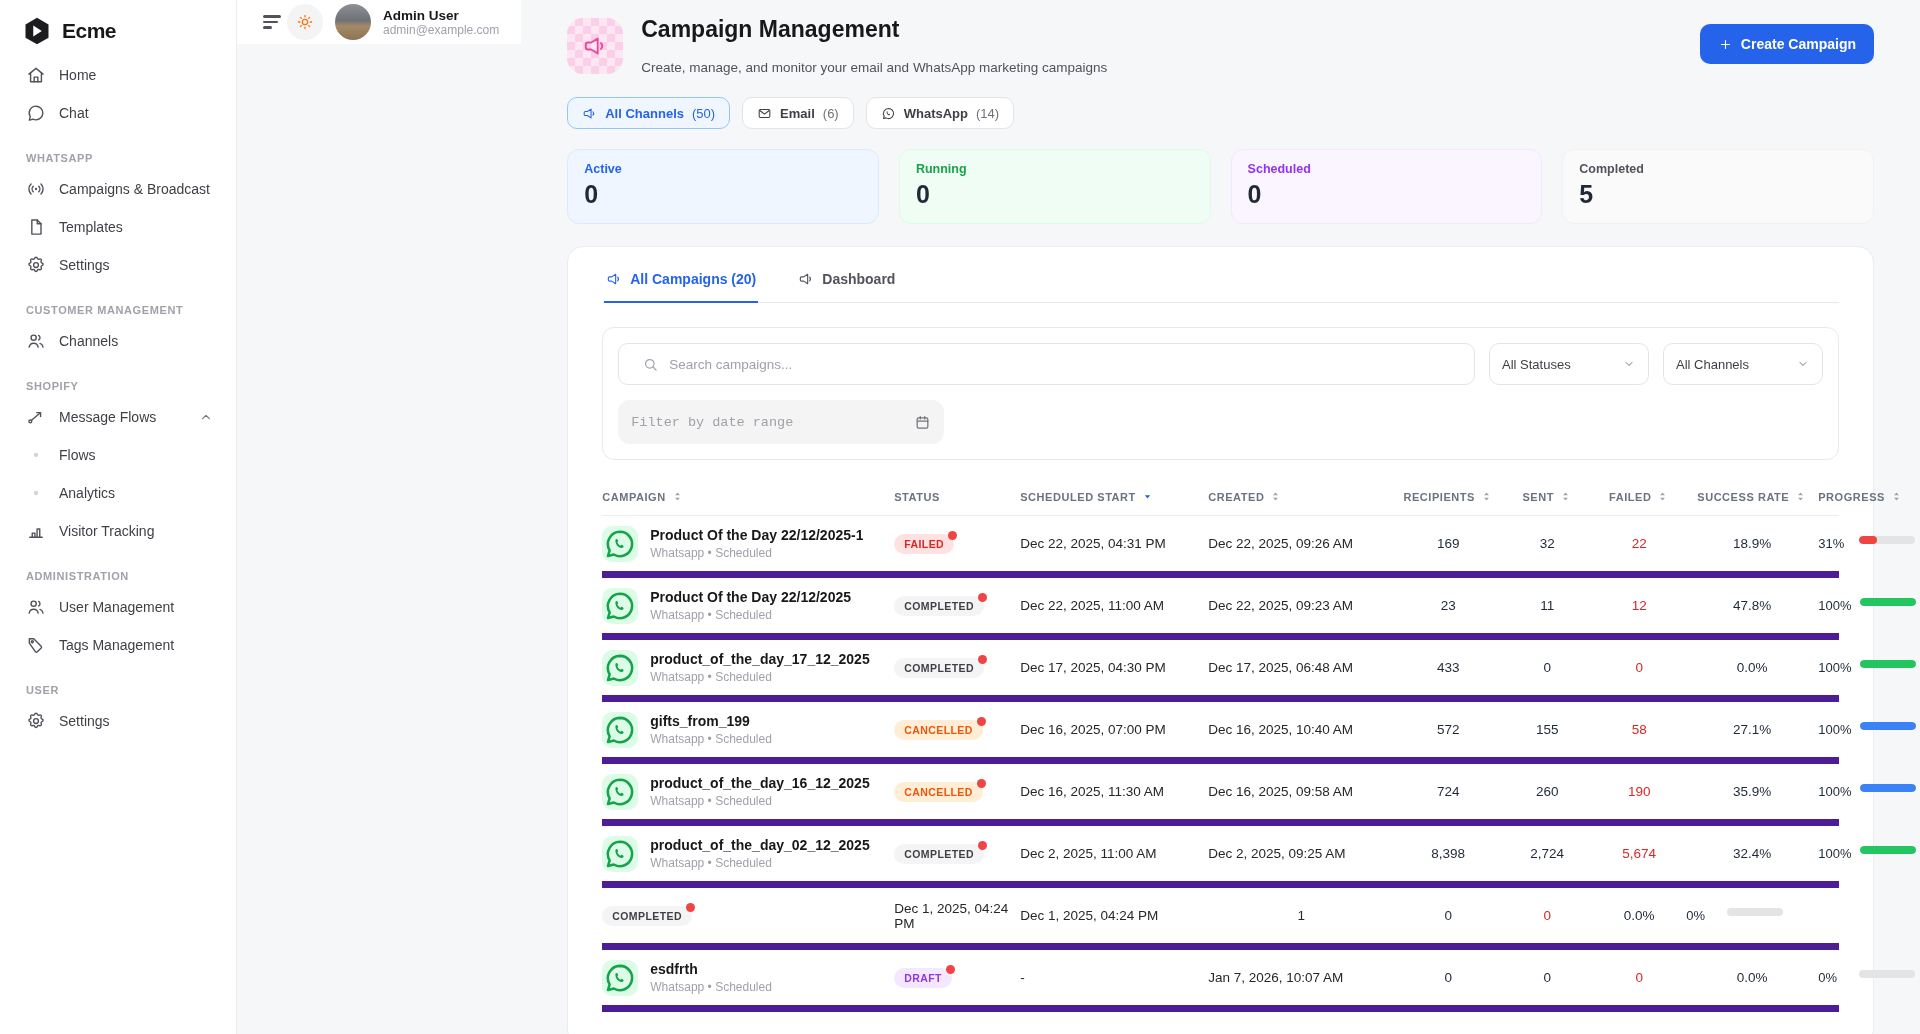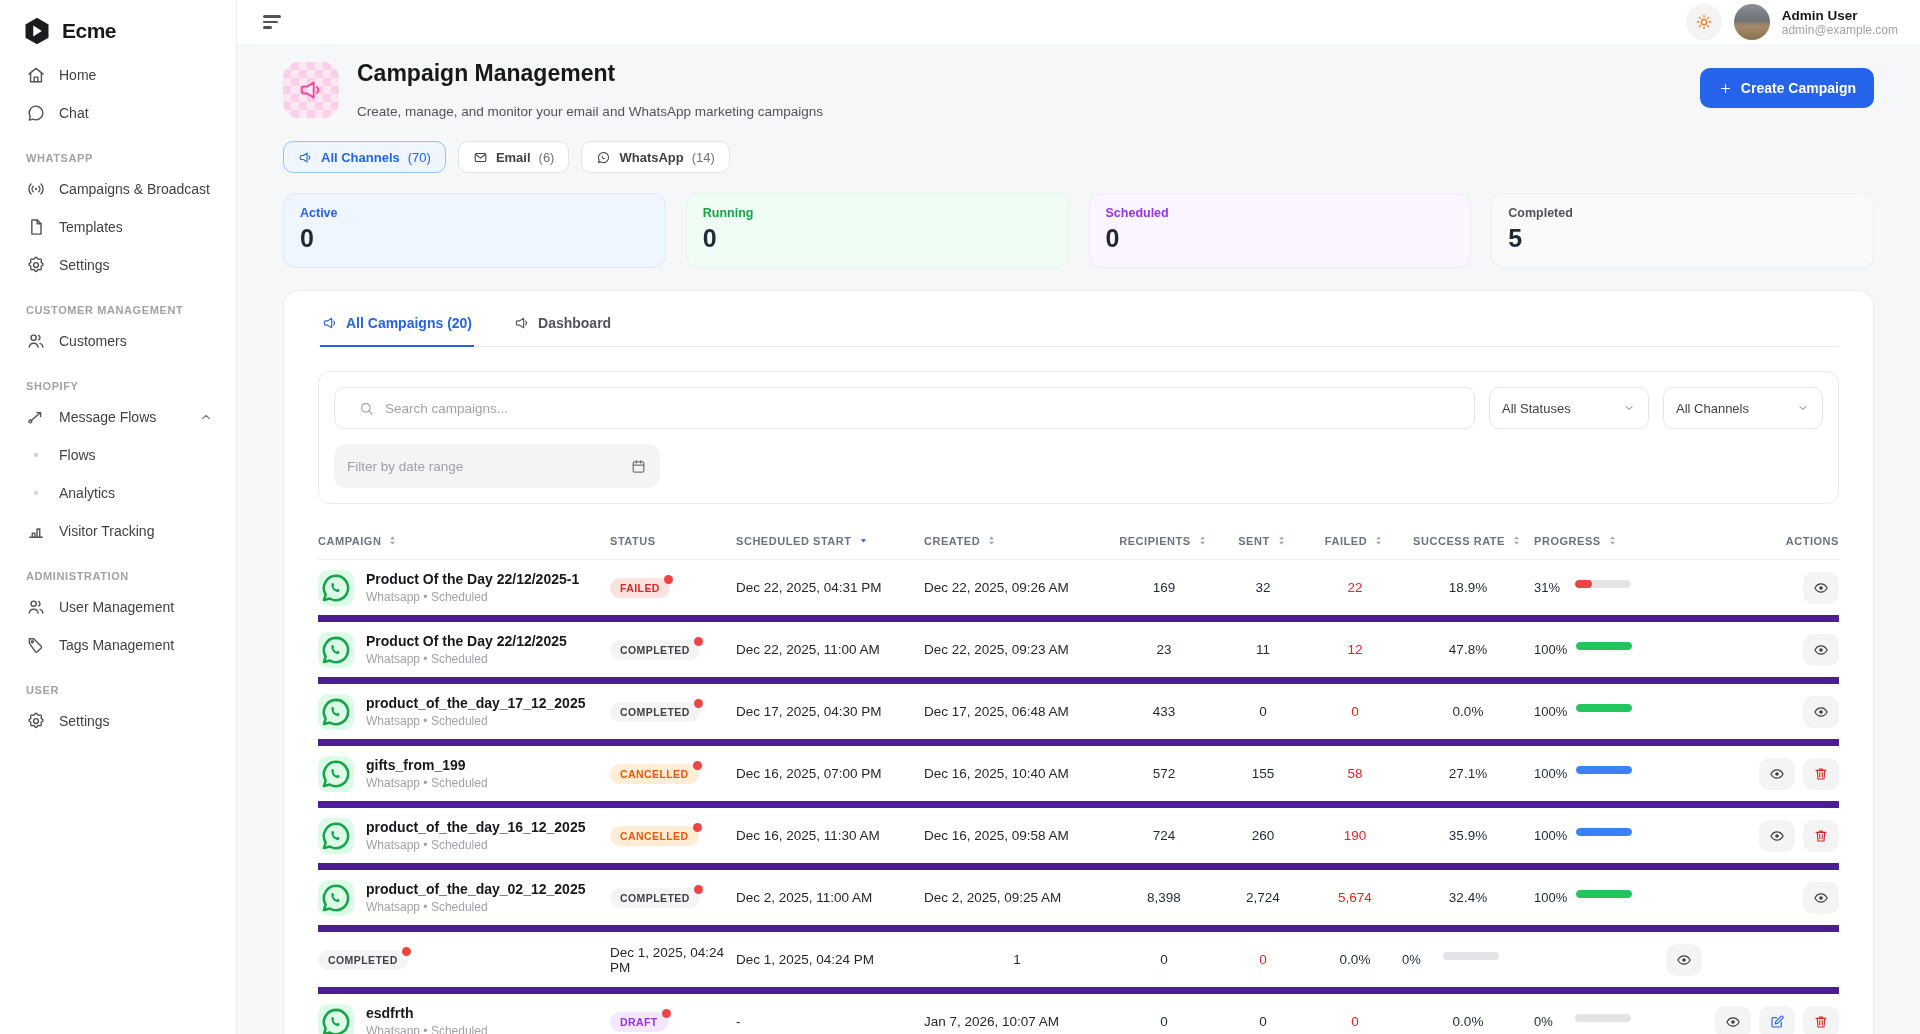--- a/index.html
+++ b/index.html
@@ -16,21 +16,21 @@
   .logo-mark { width:30px; height:30px; }
   .logo-text { font-size:21px; font-weight:800; letter-spacing:-0.5px; color:#18181b; }
   .nav-section-label { font-size:11px; font-weight:700; letter-spacing:0.6px; color:#a1a1aa; margin:20px 0 6px 6px; }
   .nav-item { display:flex; align-items:center; gap:13px; padding:9px 6px; border-radius:8px; cursor:pointer; }
   .nav-item .icn { width:20px; height:20px; color:#52525b; flex:none; }
   .nav-item .lbl { font-size:14px; color:#3f3f46; font-weight:500; flex:1; }
   .nav-item .chev { width:16px; height:16px; color:#71717a; }
   .nav-item.sub .icn { width:20px; height:20px; color:#d4d4d8; }
 
   
-  .main { flex:1; display:flex; flex-direction:column; min-width:0; }
+  .main { flex:1; display:flex; min-width:0; }
   .topbar { height:44px; background:#fff; display:flex; align-items:center; justify-content:space-between; padding:0 22px 0 20px; }
   .hamburger { background:none; border:none; cursor:pointer; display:flex; flex-direction:column; gap:3px; padding:6px; }
   .hamburger span { display:block; height:2.4px; background:#52525b; border-radius:2px; }
   .hamburger span:nth-child(1){ width:18px; } .hamburger span:nth-child(2){ width:15px; } .hamburger span:nth-child(3){ width:9px; }
   .topbar-right { display:flex; align-items:center; gap:12px; }
   .theme-btn { width:36px; height:36px; border-radius:50%; border:none; background:#f4f4f5; color:#f97316; display:flex; align-items:center; justify-content:center; cursor:pointer; }
   .theme-btn .icn { width:18px; height:18px; }
   .avatar { width:36px; height:36px; border-radius:50%; cursor:pointer;
     background:linear-gradient(180deg,#8d9096 0%,#6e7276 45%,#a58a67 62%,#8a7354 100%); }
   .user-meta .nm { font-size:13.5px; font-weight:700; color:#18181b; }
@@ -75,21 +75,21 @@
 
   .filters { border:1px solid #e9e9eb; border-radius:12px; padding:15px; margin-top:24px; }
   .filters-row1 { display:flex; gap:14px; }
   .search-box { flex:1; display:flex; align-items:center; gap:10px; border:1px solid #e4e4e7; border-radius:10px; height:42px; padding:0 23px; background:#fff; }
   .search-box .icn { width:17px; height:17px; color:#a1a1aa; flex:none; }
   .search-box input { border:none; outline:none; flex:1; font-size:13.5px; font-family:inherit; color:#18181b; background:transparent; }
   .search-box input::placeholder { color:#a1a1aa; }
   .selectbox { width:160px; display:flex; align-items:center; justify-content:space-between; border:1px solid #e4e4e7; border-radius:10px; height:42px; padding:0 12px; font-size:13px; color:#3f3f46; cursor:pointer; background:#fff; }
   .selectbox .icn { width:14px; height:14px; color:#71717a; }
   .date-box { margin-top:15px; width:326px; height:44px; background:#f4f4f5; border-radius:12px; display:flex; align-items:center; justify-content:space-between; padding:0 13px; cursor:text; }
-  .date-box input { border:none; outline:none; background:transparent; font-size:13.5px; font-family:Liberation Sans, sans-serif; flex:1; color:#a21caf; }
+  .date-box input { border:none; outline:none; background:transparent; font-size:13.5px; font-family:Liberation Mono, monospace; flex:1; color:#a21caf; }
   .date-box input::placeholder { color:#a1a1aa; }
   .date-box .icn { width:17px; height:17px; color:#71717a; }
 
   
   .table { margin-top:24px; }
   .tgrid { display:grid; grid-template-columns:292px 126px 188px 186px 108px 90px 94px 132px 168px 1fr; align-items:center; }
   .thead { padding:6px 0 12px; border-bottom:1px solid #ececee; }
   .th { display:flex; align-items:center; gap:5px; font-size:11px; font-weight:700; letter-spacing:0.05em; color:#6b7280; cursor:pointer; }
   .th.center { justify-content:center; } .th.right { justify-content:flex-end; }
   .sort-icn { width:13px; height:13px; color:#9ca3af; }
@@ -178,21 +178,21 @@
         </div>
         <div class="nav-section-label">CUSTOMER MANAGEMENT</div>
         <div class="nav-item">
           <span class="icn">
             <svg viewBox="0 0 24 24" fill="none" stroke="currentColor" stroke-width="1.7" stroke-linecap="round" stroke-linejoin="round">
               <circle cx="9.2" cy="8" r="3.1"></circle>
               <path d="M3.8 19.3c.7-3 2.8-4.6 5.4-4.6s4.7 1.6 5.4 4.6"></path>
               <path d="M15.2 5.3a3.1 3.1 0 0 1 0 5.4M16.8 14.9c2 .6 3.2 2.1 3.6 4.4"></path>
             </svg>
           </span>
-          <span class="lbl">Customers</span>
+          <span class="lbl">Channels</span>
         </div>
         <div class="nav-section-label">SHOPIFY</div>
         <div class="nav-item">
           <span class="icn">
             <svg viewBox="0 0 24 24" fill="none" stroke="currentColor" stroke-width="1.7" stroke-linecap="round" stroke-linejoin="round">
               <circle cx="5.2" cy="17.3" r="1.7"></circle>
               <path d="M7 15.6l9.5-8.1"></path>
               <path d="M12.8 6.7h4.7v4.7"></path>
             </svg>
           </span>
@@ -314,21 +314,21 @@
 
       <div class="chips" id="chips">
           <button class="chip active">
             <span class="icn">
               <svg viewBox="0 0 24 24" fill="none" stroke="currentColor" stroke-width="1.7" stroke-linecap="round" stroke-linejoin="round">
                 <path d="M14.5 5v14l-6-3.8H5.3a1.8 1.8 0 0 1-1.8-1.8v-2.8A1.8 1.8 0 0 1 5.3 8.8h3.2z"></path>
                 <path d="M17.5 9.3a4 4 0 0 1 0 5.4"></path>
               </svg>
             </span>
             <span>All Channels</span>
-            <span class="cnt">(70)</span>
+            <span class="cnt">(50)</span>
           </button>
           <button class="chip">
             <span class="icn">
               <svg viewBox="0 0 24 24" fill="none" stroke="currentColor" stroke-width="1.7" stroke-linecap="round" stroke-linejoin="round">
                 <rect x="3.5" y="5.5" width="17" height="13" rx="2"></rect>
                 <path d="M4.5 7.2l7.5 5.8 7.5-5.8"></path>
               </svg>
             </span>
             <span>Email</span>
             <span class="cnt">(6)</span>

